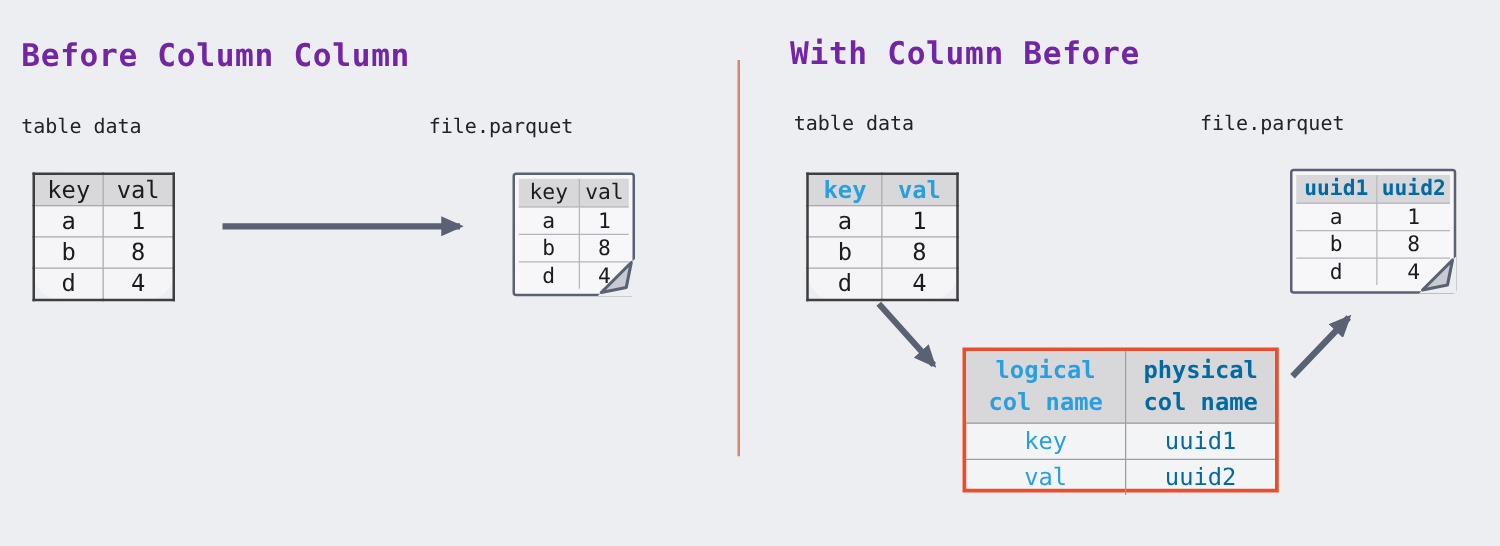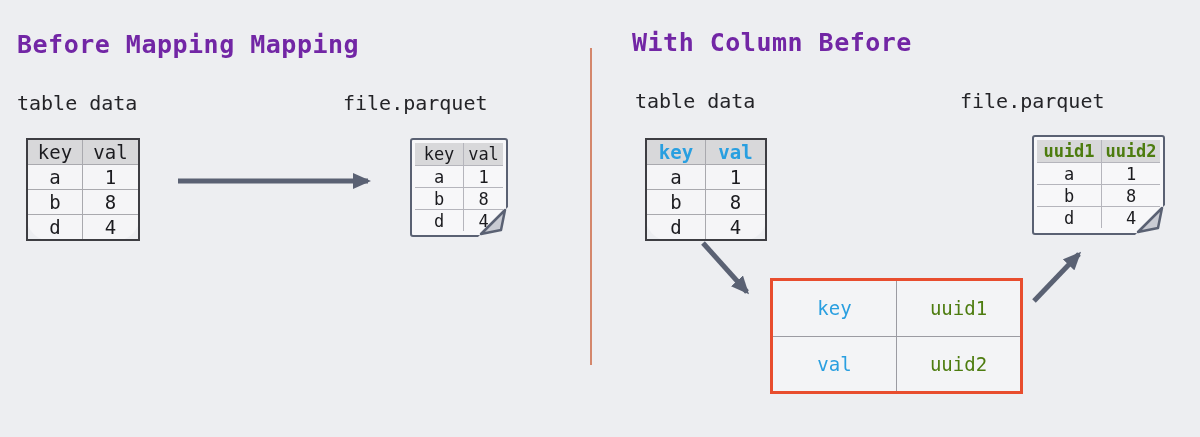--- a/index.html
+++ b/index.html
@@ -12,37 +12,37 @@
     color:#1b1b1f;
   }
   .abs{position:absolute;}
 
   
   .title{
     font-size:25px;font-weight:bold;color:#7226a5;
     letter-spacing:0.5px;white-space:nowrap;
   }
   .lbl{
-    font-size:20px;color:#232327;white-space:nowrap;
+    font-size:16px;color:#232327;white-space:nowrap;
   }
 
   
   table{border-collapse:collapse;table-layout:fixed;border-radius:25px;}
   .dtable{
     font-size:19px;text-align:center;
     border:2px solid #3d3d42;
     background:#f5f5f7;
   }
   .dtable td{
     border:1px solid #a9a9ae;
     padding:0;height:24px;vertical-align:middle;
   }
   .dtable tr.hdr td{background:#d8d8da;}
   .blue{color:#299fe0;font-weight:bold;}
-  .green{color:#4d7c0f;font-weight:bold;}
+  .green{color:#0369a1;font-weight:bold;}
 
   
   .parquet{
     border:2px solid #5a6173;border-radius:3px;
     background:#f7f7f9;box-sizing:border-box;
   }
   .ptable{
     margin:3px 3px 0 3px;width:calc(100% - 6px);
     font-size:17px;text-align:center;
   }
@@ -71,21 +71,21 @@
     font-weight:bold;white-space:pre-line;line-height:1.35;
   }
   .mtable tr.mrow td{height:28px;}
 
   .divider{width:2px;background:#d4876c;}
   svg{display:block;}
 </style>
 </head>
 <body>
 
-<div class="abs title" style="left:17px;top:30px">Before Mapping Mapping</div>
+<div class="abs title" style="left:17px;top:30px">Before Column Column</div>
 
 <div class="abs lbl" style="left:17px;top:91px">table data</div>
 
 <div class="abs lbl" style="left:343px;top:91px">file.parquet</div>
 
 <table class="abs dtable" style="left:26px;top:138px;width:109px;height:99px">
   <tbody>
       <tr class="hdr">
     <td style="width:54px">key</td>
     <td style="width:55px">val</td>
@@ -184,20 +184,26 @@
     </table>
   <svg class="fold" width="30" height="30">
     <polygon points="30,0 30,30 0,30" fill="#edeef1"></polygon>
     <path d="M3,27 L27,3 L23,23 Z" fill="#c9cbd3" stroke="#5a6173" stroke-width="2.5" stroke-linejoin="round"></path>
   </svg>
 </div>
 
 <div class="abs mapbox" style="left:770px;top:278px;width:253px;height:116px">
   <table class="mtable">
     <tbody>
+        <tr class="maphdr">
+      <td class="blue" style="width:127px">logical
+col name</td>
+      <td class="green">physical
+col name</td>
+    </tr>
     <tr class="mrow">
       <td class="blue" style="font-weight:normal">key</td>
       <td class="green" style="font-weight:normal">uuid1</td>
     </tr>
     <tr class="mrow">
       <td class="blue" style="font-weight:normal">val</td>
       <td class="green" style="font-weight:normal">uuid2</td>
     </tr>
   </tbody>
     </table>

